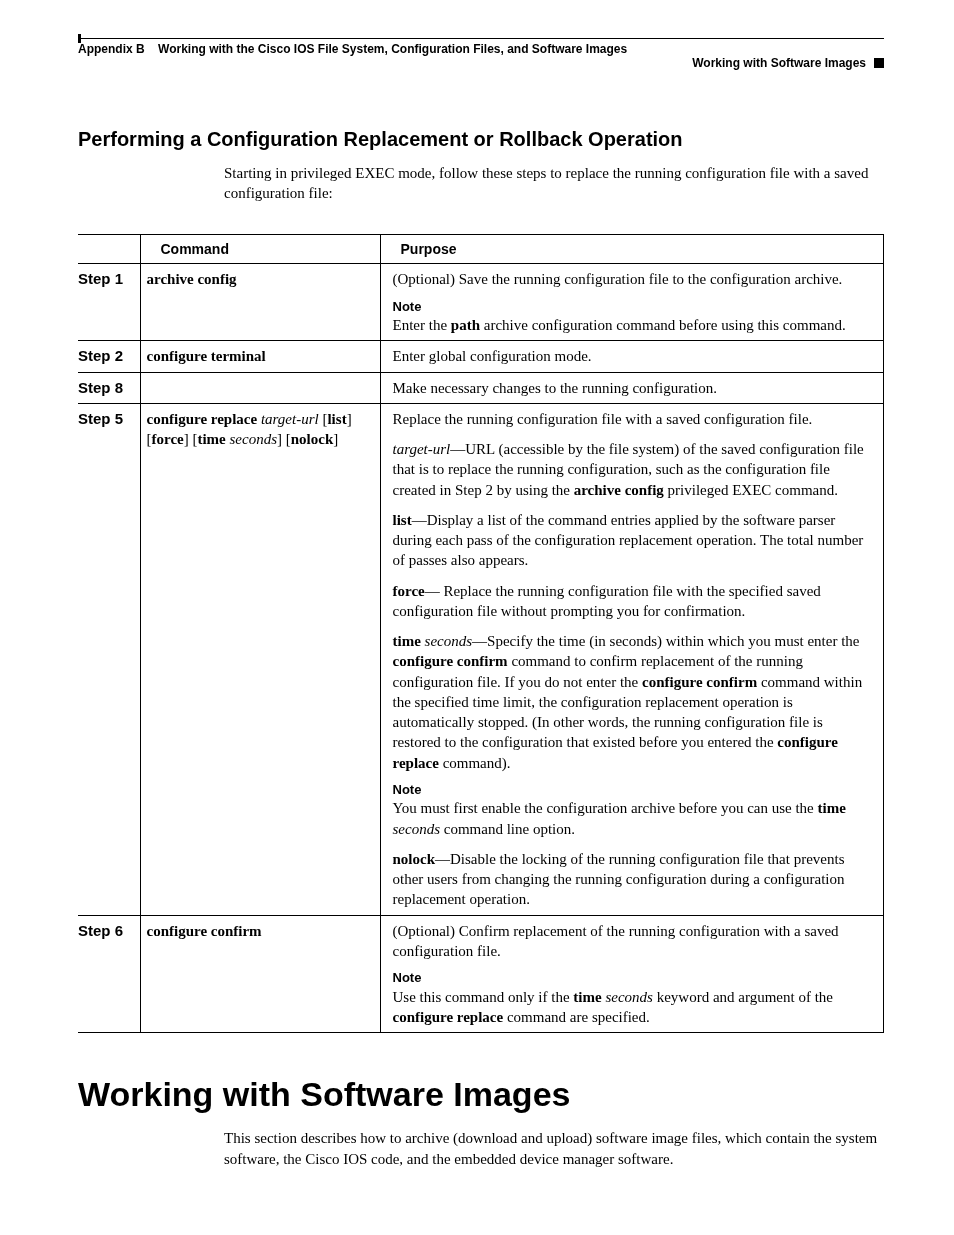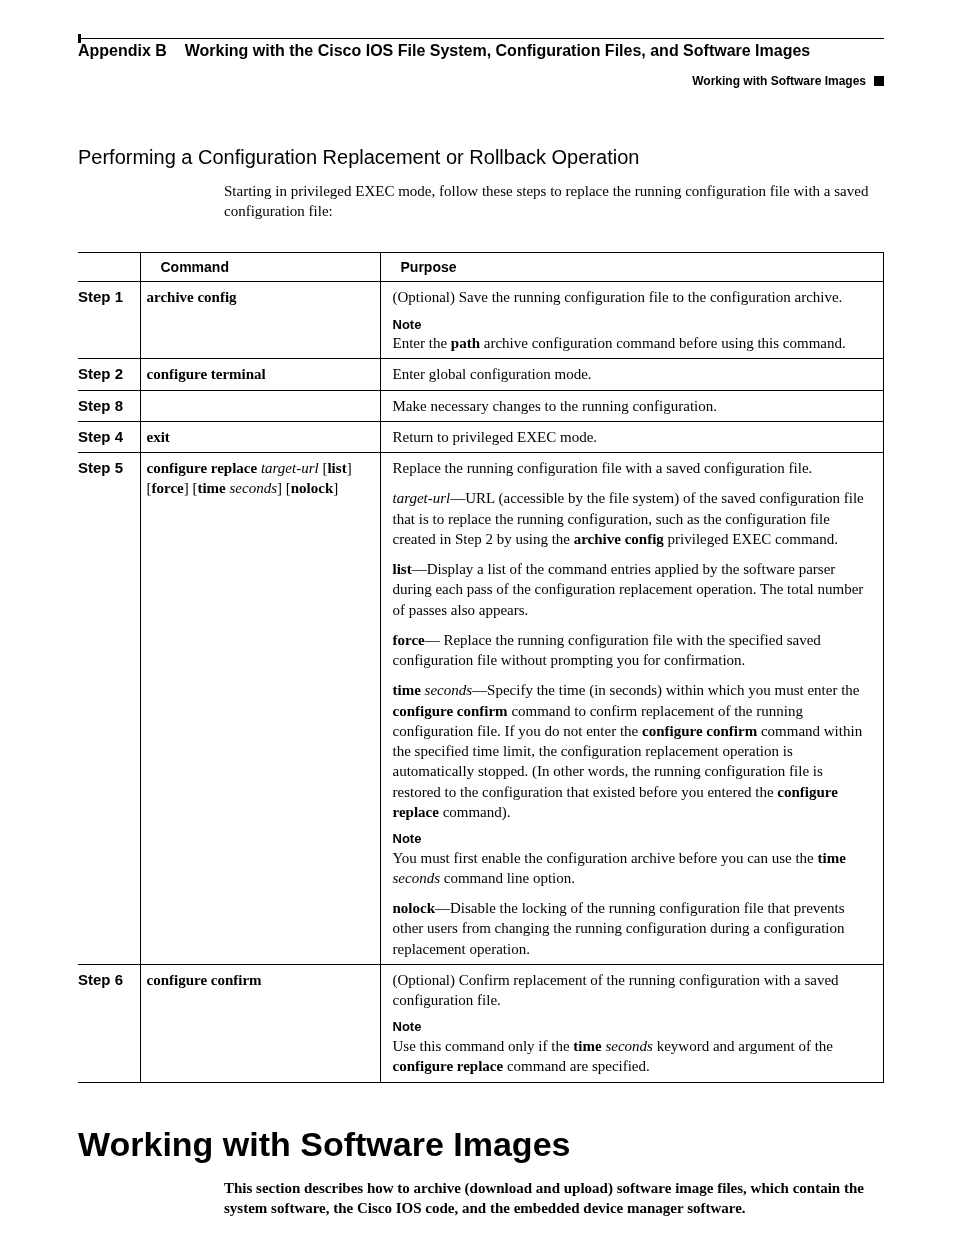--- a/index.html
+++ b/index.html
@@ -21,23 +21,23 @@
     content: "";
     position: absolute;
     left: 0;
     top: -5px;
     width: 3px;
     height: 9px;
     background: #000;
   }
   .header-text {
     font-family: Arial, Helvetica, sans-serif;
-    font-size: 16px;
-    font-weight: bold;
-    margin-bottom: 14px;
+    font-size: 12px;
+    font-weight: bold;
+    margin-bottom: 0;
   }
   .chapter-subhead {
     font-family: Arial, Helvetica, sans-serif;
     font-size: 12px;
     font-weight: bold;
     text-align: right;
     position: relative;
     padding-right: 18px;
     margin-bottom: 58px;
   }
@@ -46,21 +46,21 @@
     position: absolute;
     right: 0;
     top: 2px;
     width: 10px;
     height: 10px;
     background: #000;
   }
   h2.section-title {
     font-family: Arial, Helvetica, sans-serif;
     font-size: 20px;
-    font-weight: normal;
+    font-weight: bold;
     margin: 0 0 12px 0;
   }
   p.intro {
     margin: 0 0 30px 146px;
     line-height: 1.35;
   }
   table.steps {
     border-collapse: collapse;
     width: 100%;
     margin-bottom: 42px;
@@ -117,21 +117,20 @@
   .purpose-para:first-child, .note-row:first-child { margin-top: 0; }
   h1.major {
     font-family: Arial, Helvetica, sans-serif;
     font-size: 34px;
     font-weight: bold;
     margin: 0 0 14px 0;
   }
   p.majorintro, p.major-intro {
     margin: 0 0 70px 146px;
     line-height: 1.35;
-    font-weight: bold;
   }
   b { font-weight: bold; }
   i { font-style: italic; }
 </style>
 </head>
 <body>
 
 <div class="header-line"></div>
 <div class="header-text">
   <span>Appendix B</span>&nbsp;&nbsp;&nbsp;&nbsp;<span>Working with the Cisco IOS File System, Configuration Files, and Software Images</span>
@@ -174,27 +173,20 @@
         </td>
       </tr>
       <tr>
         <td class="step-label">Step 8</td>
         <td class="cmd-cell"></td>
         <td class="purpose-cell">
           <div>Make necessary changes to the running configuration.</div>
         </td>
       </tr>
       <tr>
-        <td class="step-label">Step 4</td>
-        <td class="cmd-cell"><b>exit</b></td>
-        <td class="purpose-cell">
-          <div>Return to privileged EXEC mode.</div>
-        </td>
-      </tr>
-      <tr>
         <td class="step-label">Step 5</td>
         <td class="cmd-cell"><b>configure replace</b> <i>target-url</i> [<b>list</b>] [<b>force</b>] [<b>time</b> <i>seconds</i>] [<b>nolock</b>]</td>
         <td class="purpose-cell">
           <div>Replace the running configuration file with a saved configuration file.</div>
           <div class="purpose-para"><i>target-url</i>—URL (accessible by the file system) of the saved configuration file that is to replace the running configuration, such as the configuration file created in Step 2 by using the <b>archive config</b> privileged EXEC command.</div>
           <div class="purpose-para"><b>list</b>—Display a list of the command entries applied by the software parser during each pass of the configuration replacement operation. The total number of passes also appears.</div>
           <div class="purpose-para"><b>force</b>— Replace the running configuration file with the specified saved configuration file without prompting you for confirmation.</div>
           <div class="purpose-para"><b>time</b> <i>seconds</i>—Specify the time (in seconds) within which you must enter the <b>configure confirm</b> command to confirm replacement of the running configuration file. If you do not enter the <b>configure confirm</b> command within the specified time limit, the configuration replacement operation is automatically stopped. (In other words, the running configuration file is restored to the configuration that existed before you entered the <b>configure replace</b> command).</div>
           <div class="note-row">
             <div class="note-label">Note</div>

